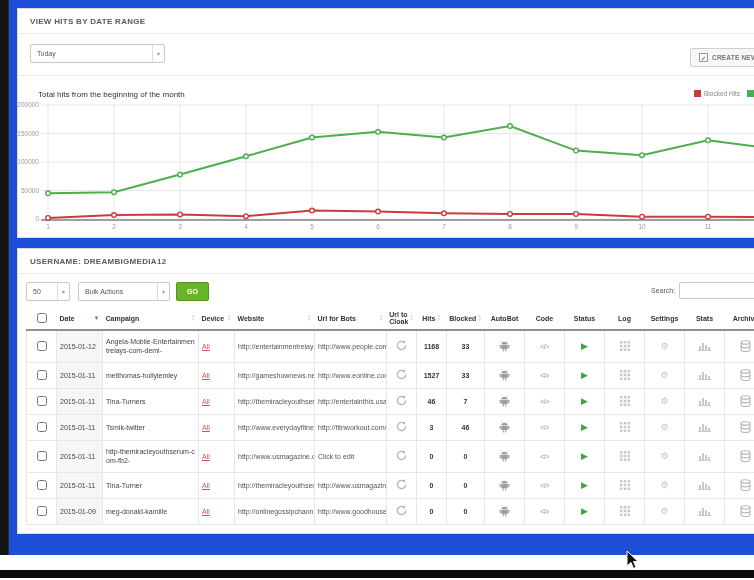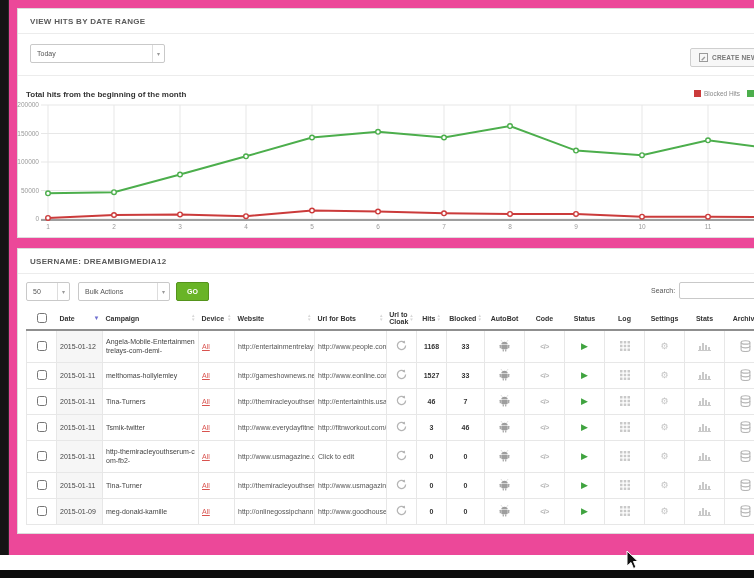--- a/index.html
+++ b/index.html
@@ -1,21 +1,21 @@
 <!DOCTYPE html>
 <html style="--accent-green: #69b427; --status-green: #3fa33f; --device-red: #d9534f; --sort-active: #6f6fd0;"><head>
 <meta charset="utf-8">
 <style>
   * { box-sizing: border-box; }
   html,body { margin:0; padding:0; }
   body {
     width:754px; height:580px; position:relative; overflow:hidden;
     background:#ffffff; font-family:"Liberation Sans", sans-serif; color:#444;
   }
-  .page { position:absolute; left:0; top:0; width:754px; height:555px; background:#ec4899; }
+  .page { position:absolute; left:0; top:0; width:754px; height:555px; background:#1d4ed8; }
   .left-strip { position:absolute; left:0; top:0; width:9px; height:555px; background:#141414; border-right:1px solid #2a2a2a; }
 
   .panel { position:absolute; background:#fff; border:1px solid #dcdcdc; }
   .panel-hits { left:17px; top:8px; width:742px; height:230px; }
   .panel-table { left:17px; top:248px; width:742px; height:286px; overflow:hidden; }
 
   .panel-header {
     padding:8px 12px 7px; font-size:8px; font-weight:700; letter-spacing:.3px;
     color:#5a5a5a; border-bottom:1px solid #ececec; text-transform:uppercase;
   }
@@ -29,21 +29,21 @@
   .ui-select .chev { border-left:1px solid #ddd; padding:0 4px; color:#999; font-size:6px; height:100%; display:flex; align-items:center; margin-left:6px; }
   .range-select { position:absolute; left:12px; top:9px; width:135px; }
 
   .create-btn {
     position:absolute; left:672px; top:13px; height:19px; display:inline-flex; align-items:center; gap:4px;
     background:#f7f7f7; border:1px solid #cfcfcf; border-radius:2px; padding:0 8px;
     font-size:6.5px; font-weight:700; color:#777; letter-spacing:.2px; white-space:nowrap; cursor:pointer;
     font-family:"Liberation Sans", sans-serif;
   }
 
-  .chart-title { position:absolute; left:8px; top:81px; font-size:8px; font-weight:700; color:#333; }
+  .chart-title { position:absolute; left:20px; top:81px; font-size:8px; font-weight:400; color:#333; }
   .legend { position:absolute; left:676px; top:81px; display:flex; align-items:center; gap:3px; white-space:nowrap; }
   .legend .swatch { width:7px; height:7px; display:inline-block; }
   .legend .legend-label { font-size:6.5px; color:#8a8a8a; margin-right:4px; }
   .chart { position:absolute; left:0; top:92px; overflow:visible; }
   .chart text.tick { font-size:6.5px; fill:#9a9a9a; font-family:"Liberation Sans", sans-serif; }
 
   .table-toolbar { position:absolute; left:0; top:26px; width:100%; height:32px; }
   .pagesize-select { position:absolute; left:8px; top:7px; width:44px; }
   .bulk-select { position:absolute; left:60px; top:7px; width:92px; }
   .go-btn {

